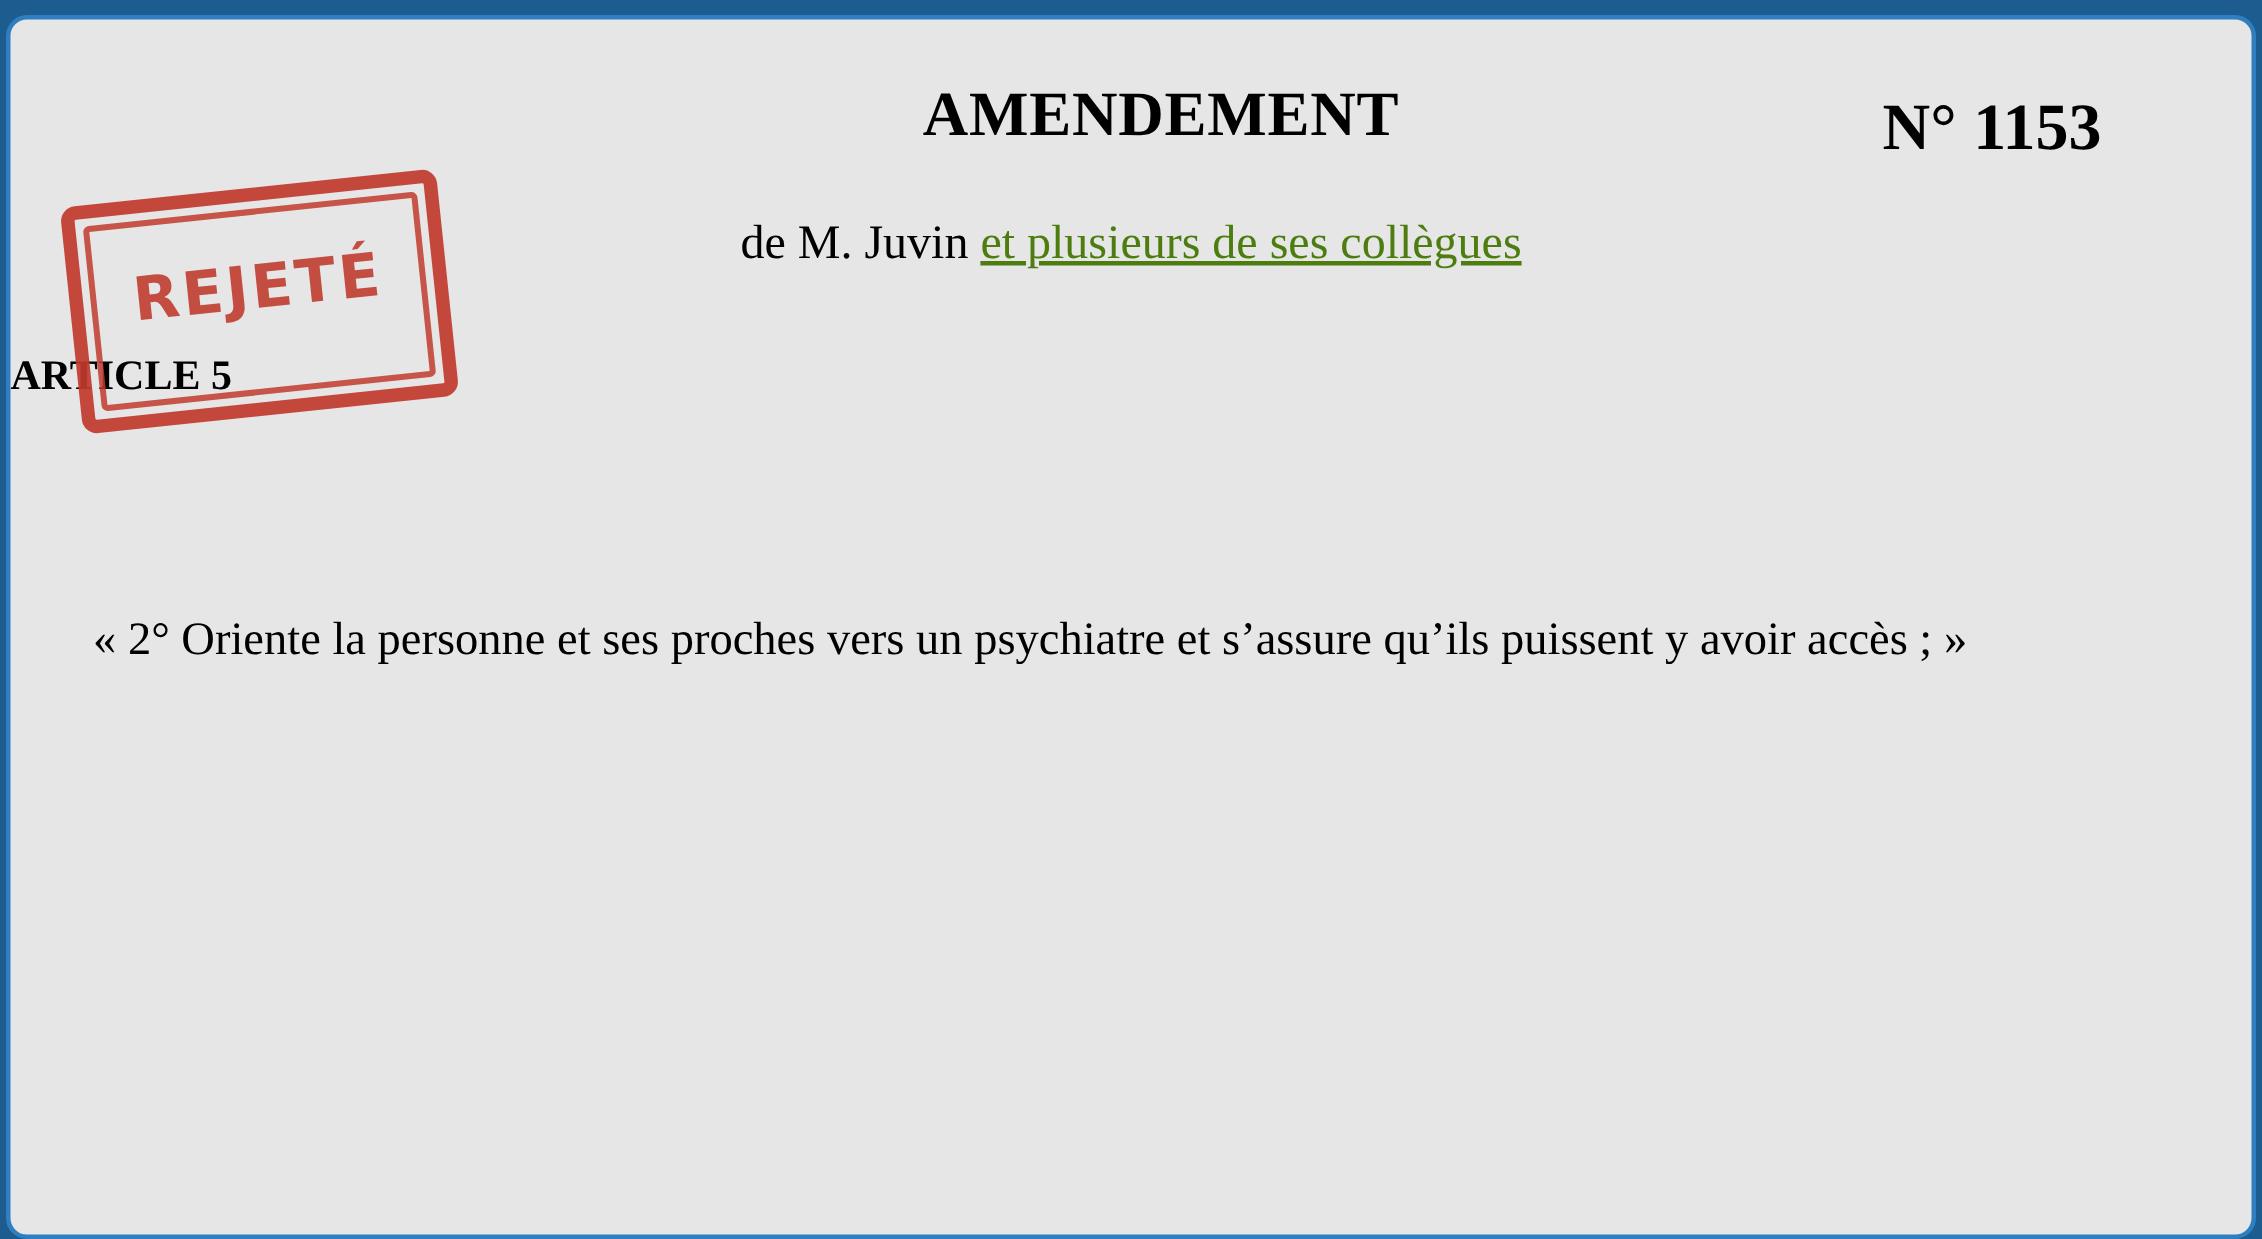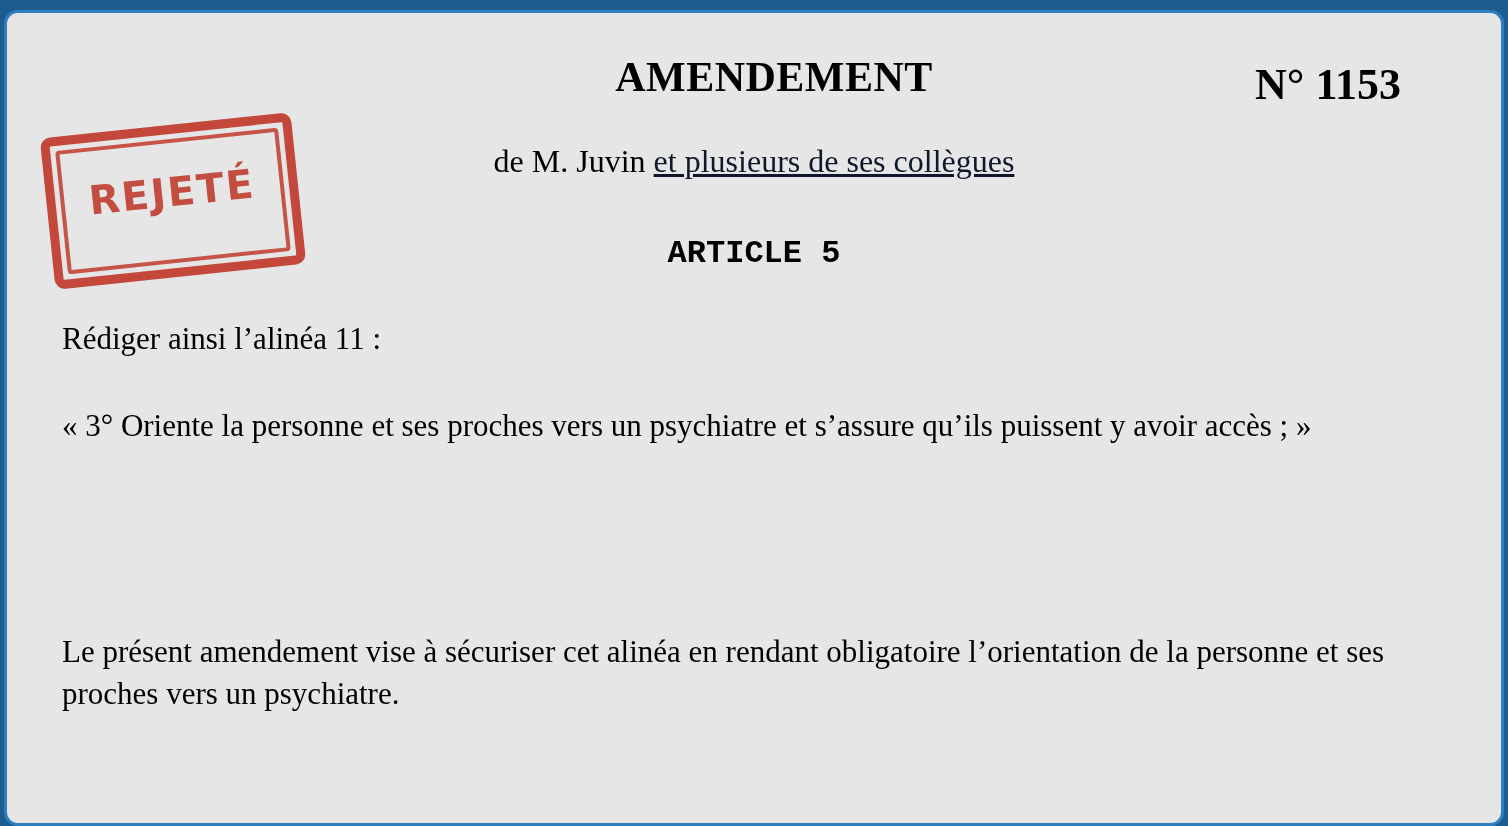--- a/index.html
+++ b/index.html
@@ -71,33 +71,31 @@
 
   .author-line {
     position: absolute;
     top: 130px;
     left: 0;
     width: 100%;
     text-align: center;
     font-size: 32px;
   }
   .author-link {
-    color: #0f172a;
+    color: #4d7c0f;
     text-decoration: underline;
   }
 
   .article-heading {
     position: absolute;
     top: 222px;
     left: 0;
     width: 100%;
-    text-align: center;
-    font-size: 32px;
+    font-size: 28px;
     font-weight: bold;
-    font-family: Liberation Mono, monospace;
   }
 
   .body-text {
     position: absolute;
     left: 55px;
     width: 1400px;
     font-size: 31px;
     line-height: 1.35;
     text-align: left;
   }
@@ -172,26 +170,24 @@
         <div class="doc-title">AMENDEMENT</div>
         <div class="doc-number">N° 1153</div>
       </div>
 
       <div class="author-line">
         <span>de M. Juvin </span><a class="author-link" href="#">et plusieurs de ses collègues</a>
       </div>
 
       <div class="article-heading">ARTICLE 5</div>
 
-      <div class="body-text para-1">Rédiger ainsi l’alinéa 11 :</div>
 
-      <div class="body-text para-2">« 3° Oriente la personne et ses proches vers un psychiatre et s’assure qu’ils puissent y avoir accès ; »</div>
+      <div class="body-text para-2">« 2° Oriente la personne et ses proches vers un psychiatre et s’assure qu’ils puissent y avoir accès ; »</div>
 
 
-      <div class="body-text para-3">Le présent amendement vise à sécuriser cet alinéa en rendant obligatoire l’orientation de la personne et ses proches vers un psychiatre.</div>
 
       <div class="stamp">
         <div class="stamp-outer"></div>
         <div class="stamp-inner"></div>
         <div class="stamp-text">REJETÉ</div>
       </div>
 
     </div>
   </div>
 </div>

